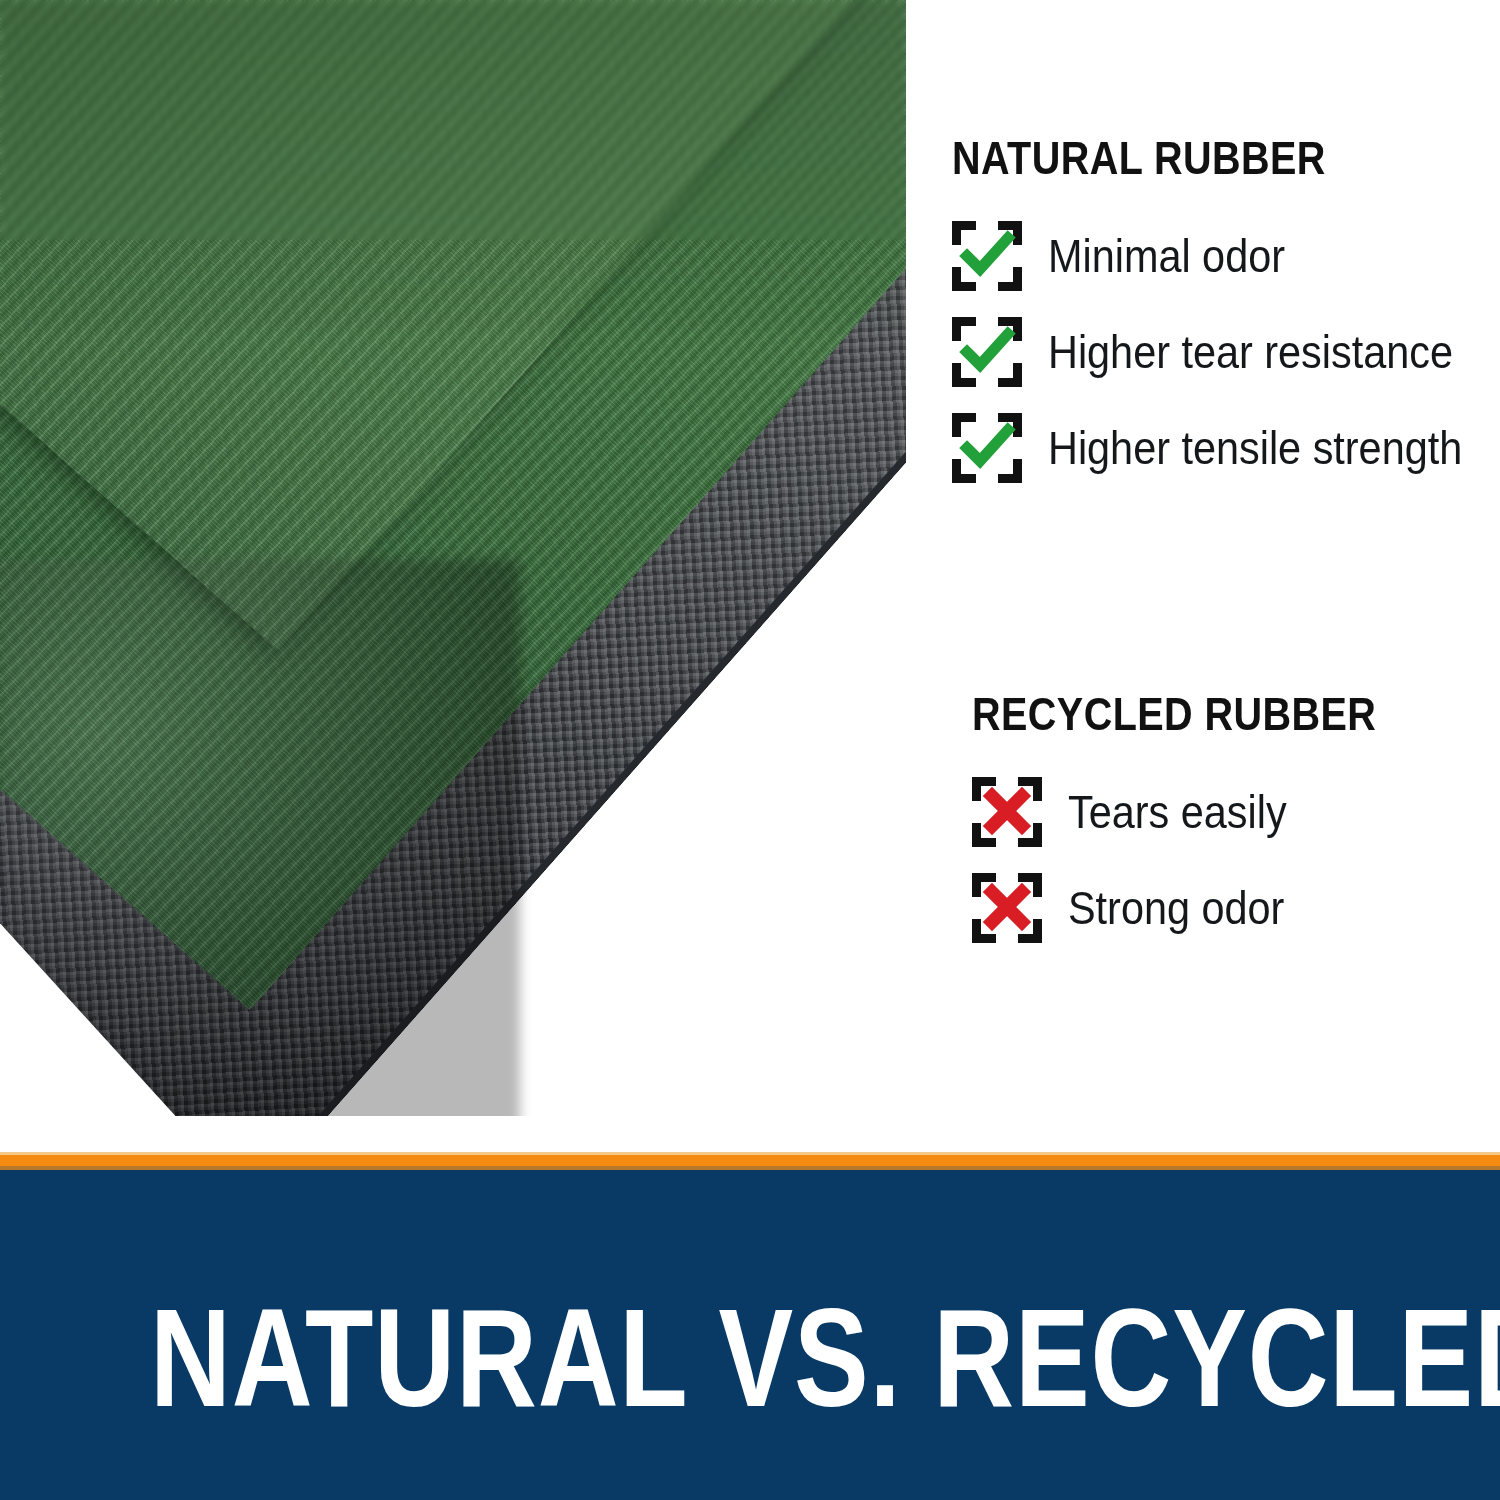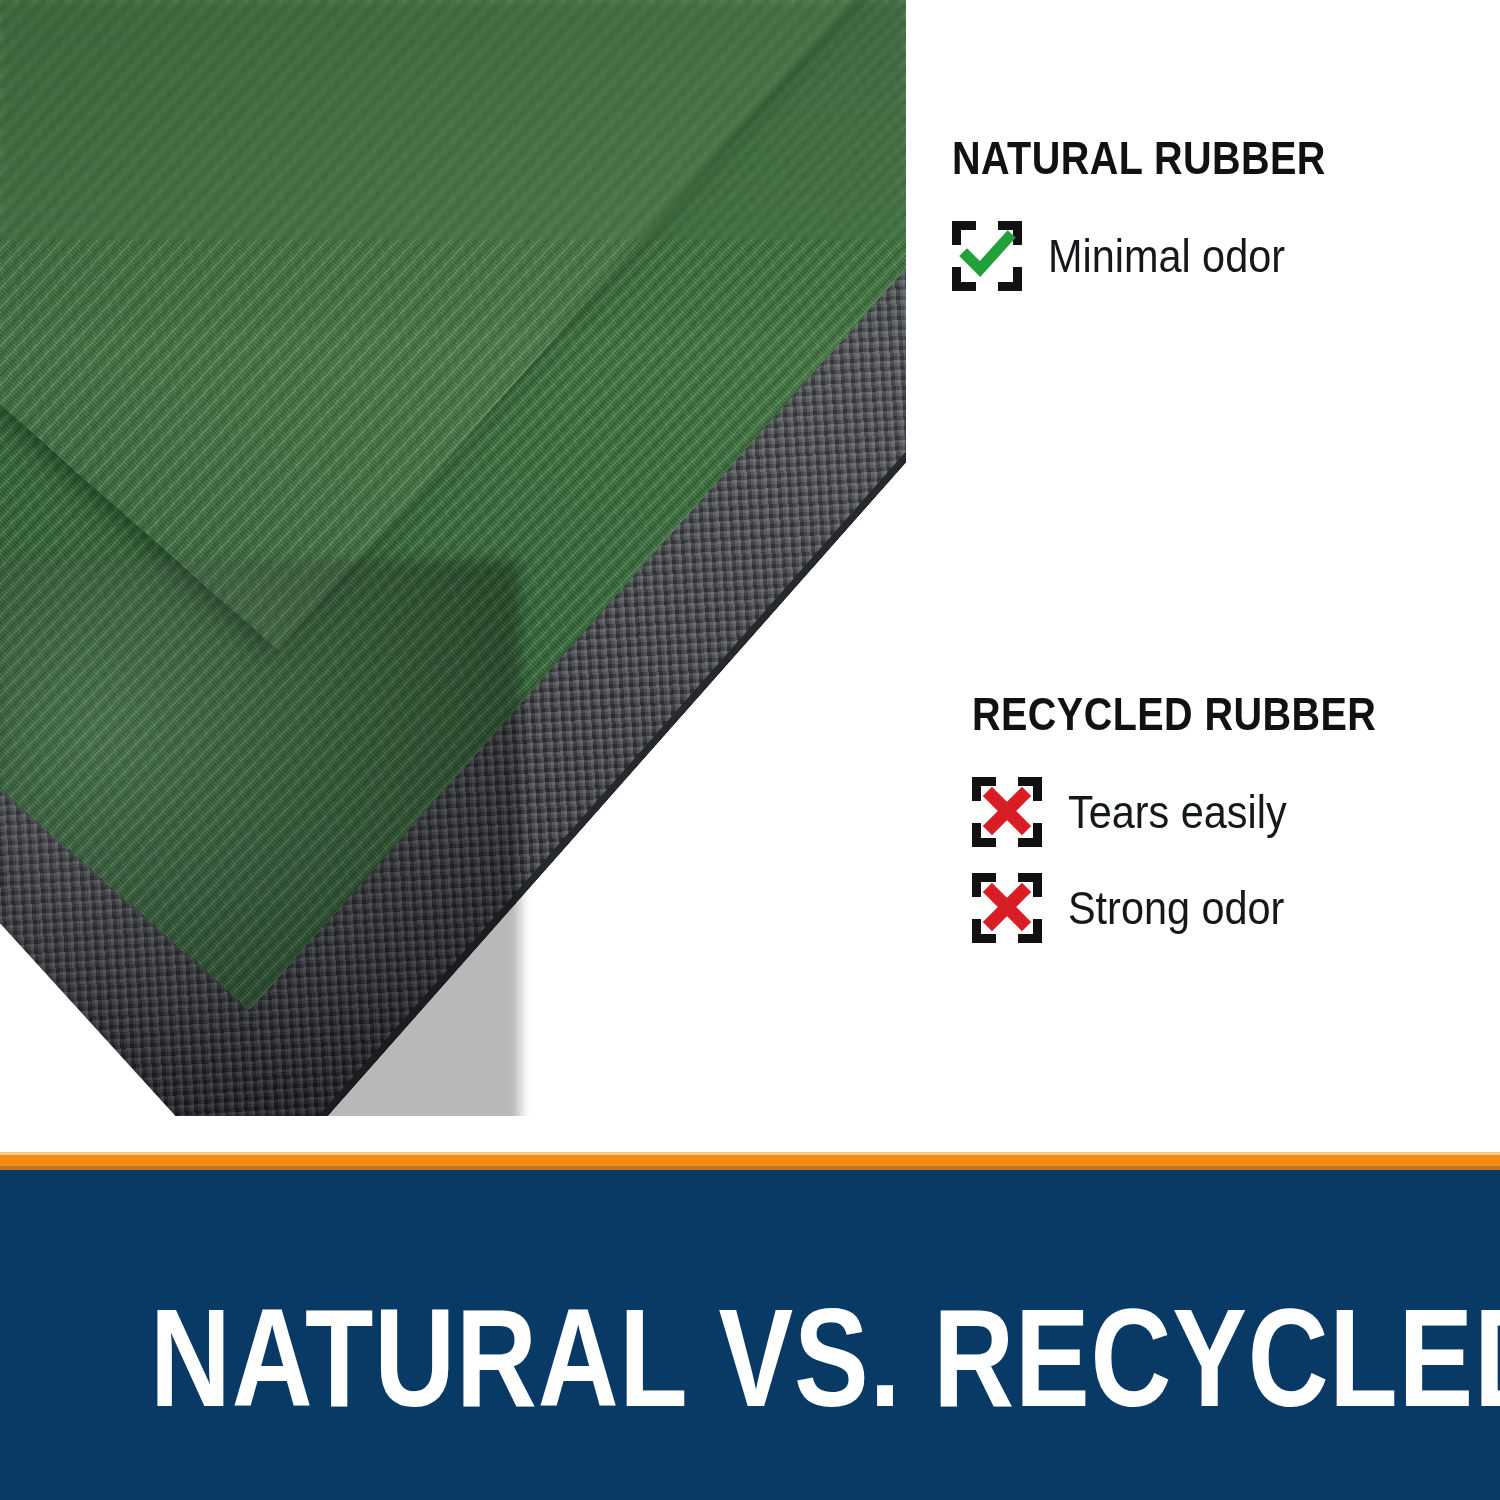--- a/index.html
+++ b/index.html
@@ -225,21 +225,45 @@
               <i class="tr"></i>
               <i class="bl"></i>
               <i class="br"></i>
             <svg viewBox="0 0 64 64" aria-hidden="true">
               <path d="M12 33 L25 46 L53 15" fill="none" stroke="#22A03A" stroke-width="11" stroke-linecap="square" stroke-linejoin="miter"></path>
             </svg>
           </span>
           <span class="row-label">Minimal odor</span>
         </div>
 
-
+        <div class="row">
+          <span class="mark">
+            <i class="tl"></i>
+              <i class="tr"></i>
+              <i class="bl"></i>
+              <i class="br"></i>
+            <svg viewBox="0 0 64 64" aria-hidden="true">
+              <path d="M12 33 L25 46 L53 15" fill="none" stroke="#22A03A" stroke-width="11" stroke-linecap="square" stroke-linejoin="miter"></path>
+            </svg>
+          </span>
+          <span class="row-label">Higher tear resistance</span>
+        </div>
+
+        <div class="row">
+          <span class="mark">
+            <i class="tl"></i>
+              <i class="tr"></i>
+              <i class="bl"></i>
+              <i class="br"></i>
+            <svg viewBox="0 0 64 64" aria-hidden="true">
+              <path d="M12 33 L25 46 L53 15" fill="none" stroke="#22A03A" stroke-width="11" stroke-linecap="square" stroke-linejoin="miter"></path>
+            </svg>
+          </span>
+          <span class="row-label">Higher tensile strength</span>
+        </div>
 
       </div>
     </div>
 
     <div class="section" id="sec-recycled">
       <div class="sec-title">RECYCLED RUBBER</div>
 
       <div class="list">
 
         <div class="row">

